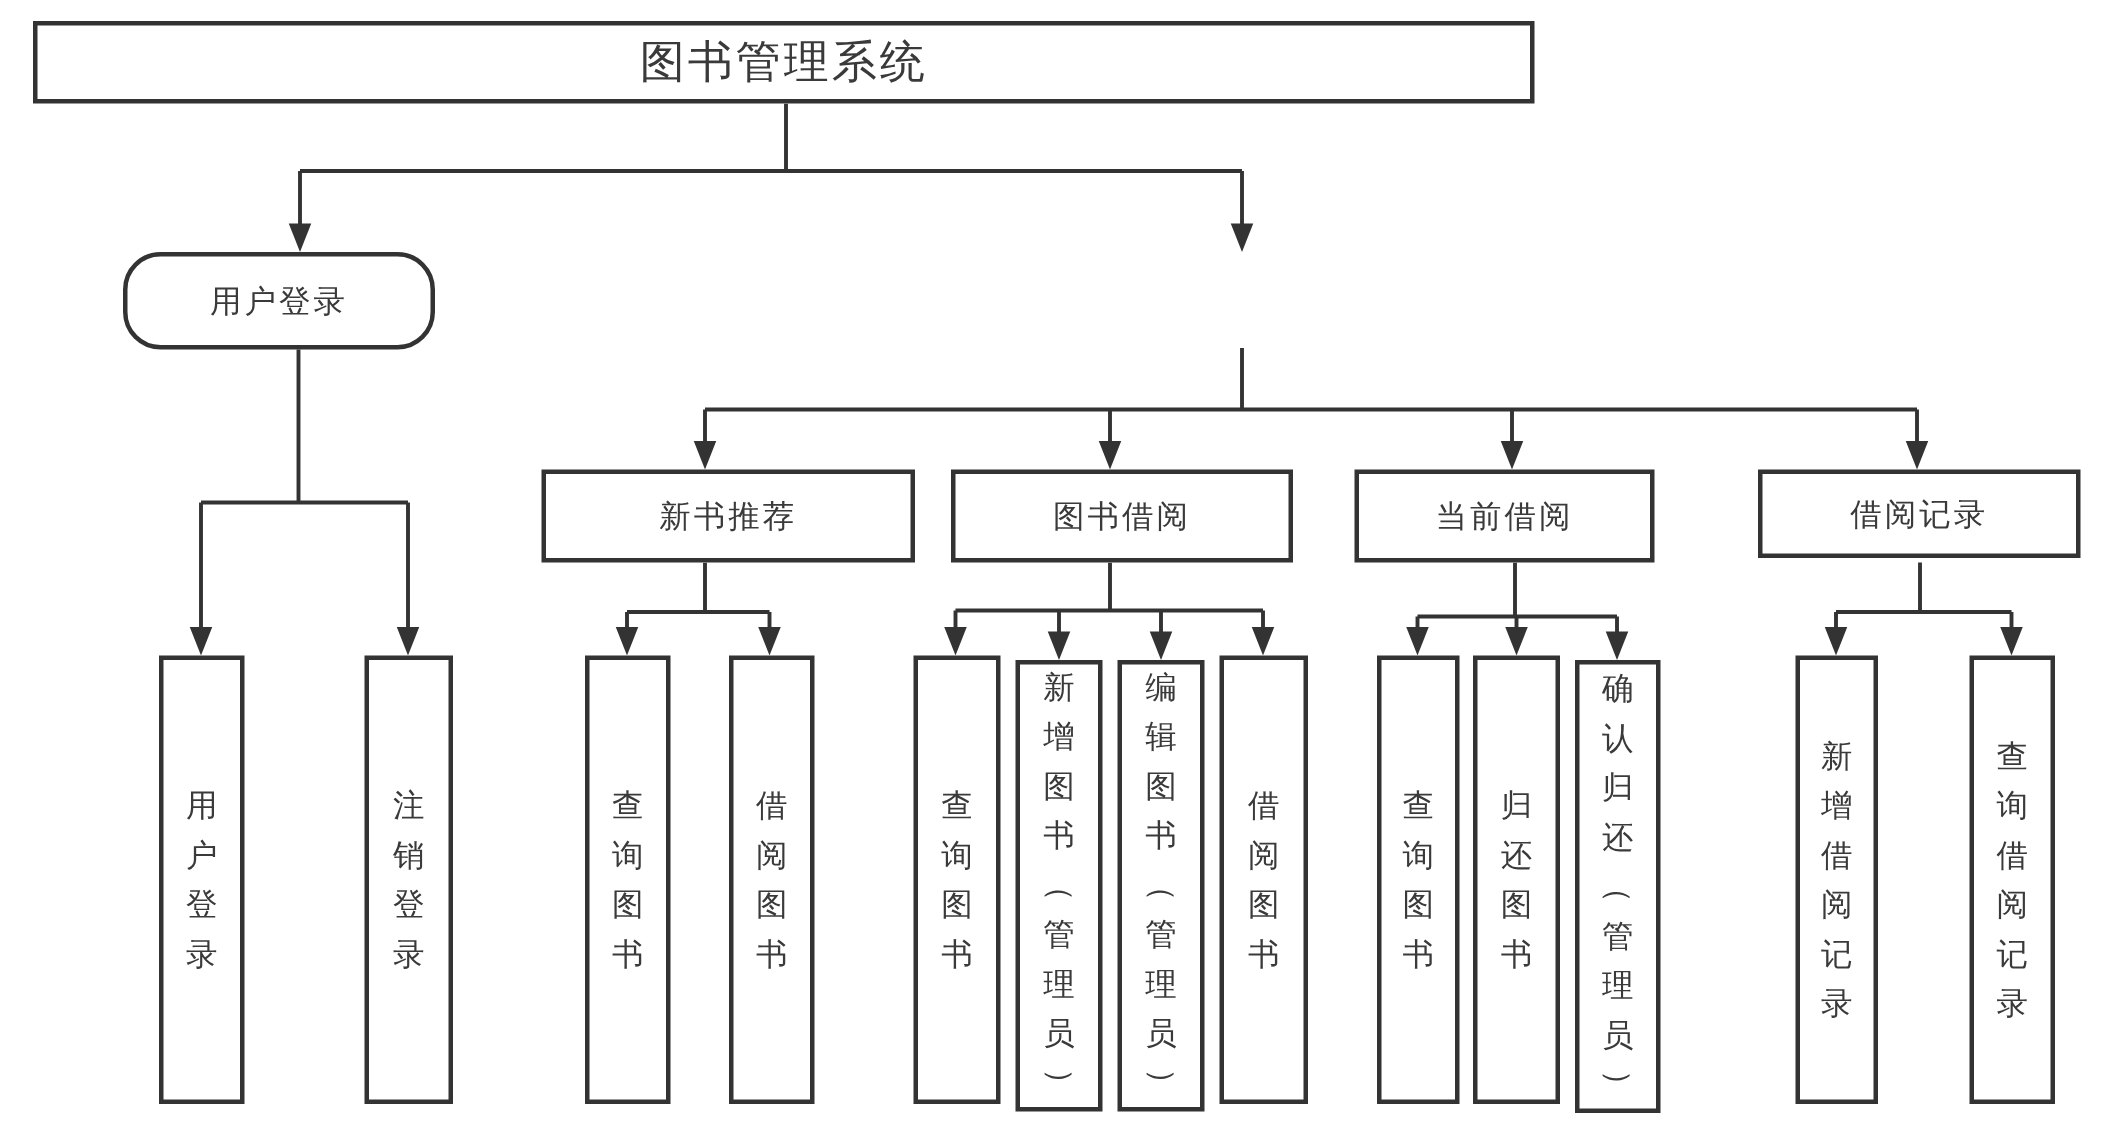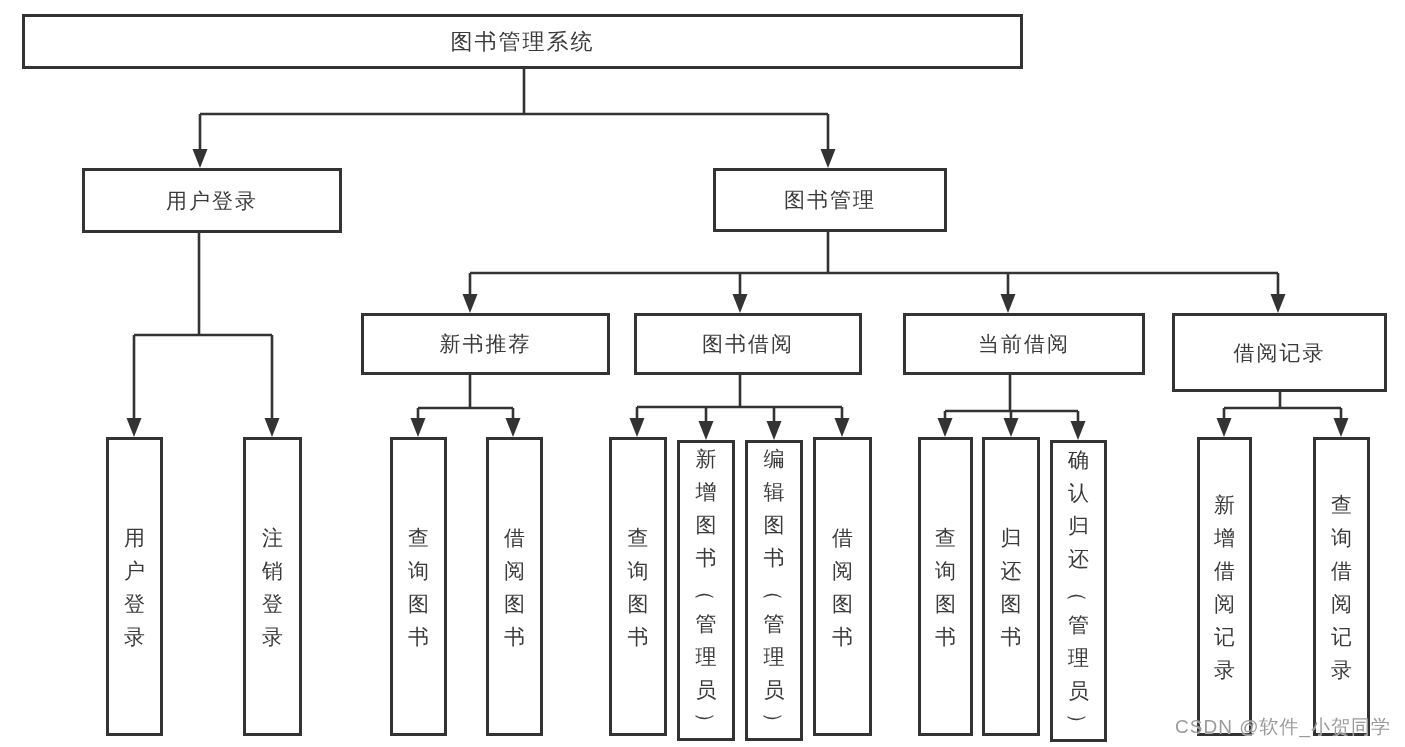--- a/index.html
+++ b/index.html
@@ -29,21 +29,21 @@
     align-items: center;
     justify-content: center;
     color: #3a3a3a;
   }
   .hnode {
     font-size: 21px;
     letter-spacing: 2px;
     white-space: nowrap;
   }
   .root {
-    font-size: 22px;
+    font-size: 30px;
   }
   .leaf {
     flex-direction: column;
   }
   .vchar {
     display: block;
     height: 33px;
     line-height: 33px;
     font-size: 21px;
     text-align: center;
@@ -151,27 +151,26 @@
       <path d="M1341,408 L1341,421"></path>
     </g>
     <g fill="#333333" stroke="none">
       <polygon points="1216.5,418 1231.5,418 1224,437"></polygon>
       <polygon points="1333.5,418 1348.5,418 1341,437"></polygon>
     </g>
   </svg>
 
   <div class="node hnode root" style="left:22px; top:14px; width:1001px; height:55px;">图书管理系统</div>
 
-  <div class="node hnode" style="left:82px; top:168px; width:260px; height:65px;">用户登录</div>
-  <div class="node hnode" style="left:713px; top:168px; width:234px; height:64px;">图书管理</div>
+  <div class="node hnode" style="left:82px; top:168px; width:208px; height:65px;border-radius:25px;">用户登录</div>
 
   <div class="node hnode" style="left:361px; top:313px; width:249px; height:62px;">新书推荐</div>
   <div class="node hnode" style="left:634px; top:313px; width:228px; height:62px;">图书借阅</div>
-  <div class="node hnode" style="left:903px; top:313px; width:242px; height:62px;">当前借阅</div>
-  <div class="node hnode" style="left:1172px; top:313px; width:215px; height:79px;">借阅记录</div>
+  <div class="node hnode" style="left:903px; top:313px; width:200px; height:62px;">当前借阅</div>
+  <div class="node hnode" style="left:1172px; top:313px; width:215px; height:59px;">借阅记录</div>
 
   <div class="node leaf vtext" style="left:106px; top:437px; width:57px; height:299px;">
       <span class="vchar">用</span>
       <span class="vchar">户</span>
       <span class="vchar">登</span>
       <span class="vchar">录</span>
     </div>
   <div class="node leaf vtext" style="left:243px; top:437px; width:59px; height:299px;">
       <span class="vchar">注</span>
       <span class="vchar">销</span>
@@ -261,15 +260,14 @@
     </div>
   <div class="node leaf vtext" style="left:1313px; top:437px; width:57px; height:299px;">
       <span class="vchar">查</span>
       <span class="vchar">询</span>
       <span class="vchar">借</span>
       <span class="vchar">阅</span>
       <span class="vchar">记</span>
       <span class="vchar">录</span>
     </div>
 
-  <div id="watermark">CSDN @软件_小贺同学</div>
 
 </div>
 
 </body></html>

